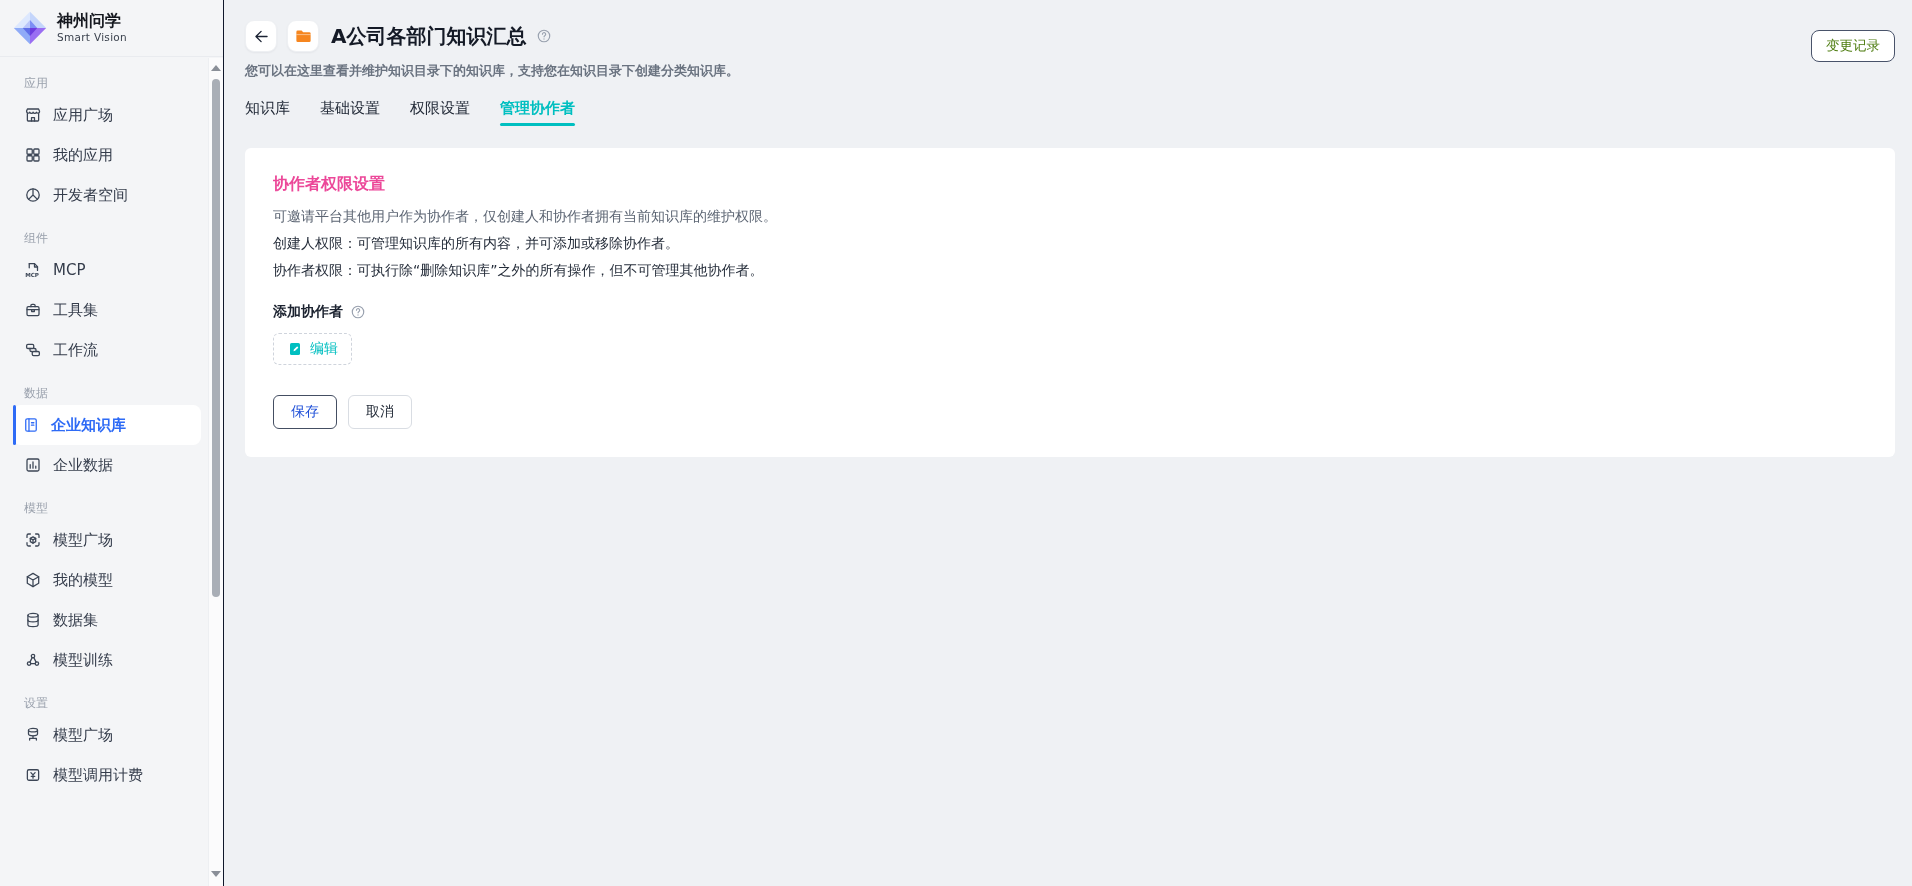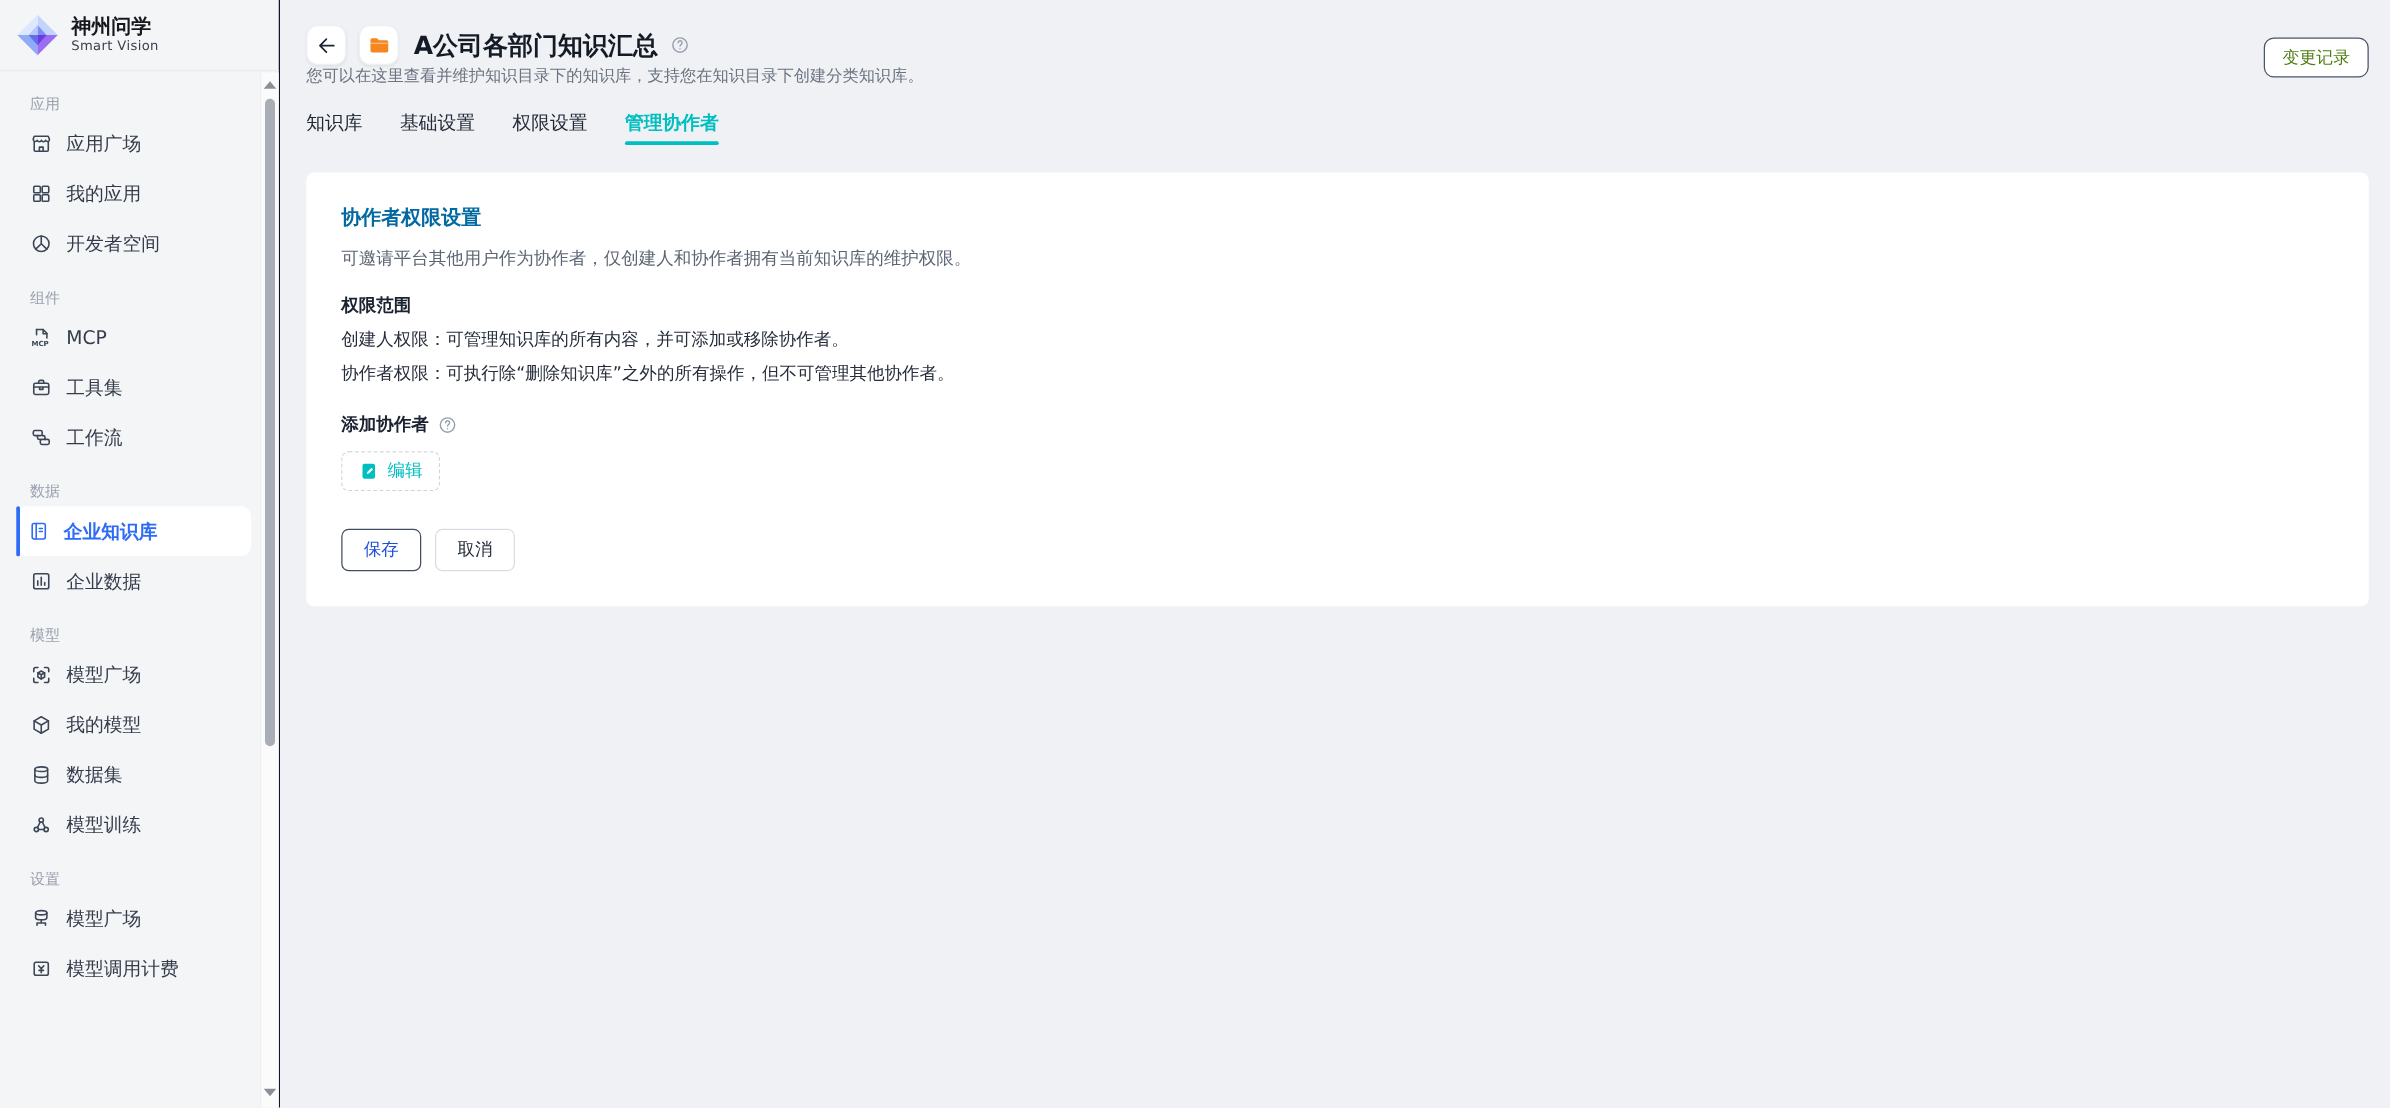--- a/index.html
+++ b/index.html
@@ -73,33 +73,33 @@
   .back-btn { cursor:pointer; color:#1a2233; }
   .page-title { font-size:20px; font-weight:bold; color:#141a26; margin-left:2px; }
   .help-icon { color:#98a0ae; display:flex; cursor:pointer; }
   .help-icon svg { width:16px; height:16px; }
   .changelog-btn {
     position:absolute; top:30px; right:17px;
     background:#fff; border:1.2px solid #49536a; border-radius:8px;
     padding:6px 14px; font-size:13.5px; color:#4d7c0f; cursor:pointer;
     font-family:inherit;
   }
-  .subtitle { font-size:13px; color:#6a7380; }
+  .subtitle { margin-top:10px; font-size:13px; color:#6a7380;font-weight:bold; }
 
   .tabs { display:flex; gap:30px; margin-top:19px; }
   .tab { font-size:15px; color:#222a37; padding-bottom:8px; position:relative; cursor:pointer; }
   .tab.active { color:#00bfc0; font-weight:bold; }
   .tab-underline { display:none; position:absolute; left:0; right:0; bottom:0; height:3px; border-radius:2px; background:#00bfc0; }
   .tab.active .tab-underline { display:block; }
 
   .card {
     margin-top:22px; background:#fff; border-radius:6px;
     padding:26px 28px 28px;
   }
-  .card-title { font-size:16px; font-weight:bold; color:#0369a1; }
+  .card-title { font-size:16px; font-weight:bold; color:#ec4899; }
   .card-desc { margin-top:13px; font-size:14px; color:#5c6573; }
   .scope-title { margin-top:20px; font-size:14px; font-weight:bold; color:#1c2330; }
   .scope-line { margin-top:9px; font-size:14px; color:#262e3b; }
   .add-collab-row { margin-top:23px; display:flex; align-items:center; gap:7px; font-size:14px; font-weight:bold; color:#1c2330; }
   .edit-btn {
     margin-top:12px; display:inline-flex; align-items:center; gap:7px;
     border:1px dashed #cfd4dc; border-radius:6px; padding:6px 13px;
     color:#00bfc0; font-size:14px; background:#fff; cursor:pointer;
     font-family:inherit;
   }
@@ -365,21 +365,20 @@
   <div class="tab active">
     <span class="tab-label">管理协作者</span>
     <span class="tab-underline"></span>
   </div>
 </div>
 
   <section class="card">
     <div class="card-title">协作者权限设置</div>
     <div class="card-desc">可邀请平台其他用户作为协作者，仅创建人和协作者拥有当前知识库的维护权限。</div>
 
-    <div class="scope-title">权限范围</div>
     <div class="scope-line">创建人权限：可管理知识库的所有内容，并可添加或移除协作者。</div>
     <div class="scope-line">协作者权限：可执行除“删除知识库”之外的所有操作，但不可管理其他协作者。</div>
 
     <div class="add-collab-row">
       <span>添加协作者</span>
       <span class="help-icon icon-slot">
           <svg viewBox="0 0 24 24" fill="none" stroke="currentColor" stroke-width="1.7" stroke-linecap="round" stroke-linejoin="round">
             <circle cx="12" cy="12" r="8.6"></circle>
             <path d="M9.7 9.3a2.4 2.4 0 114 1.8c-.8.7-1.6 1.1-1.6 2.2"></path>
             <path d="M12 16.4v.2"></path>

